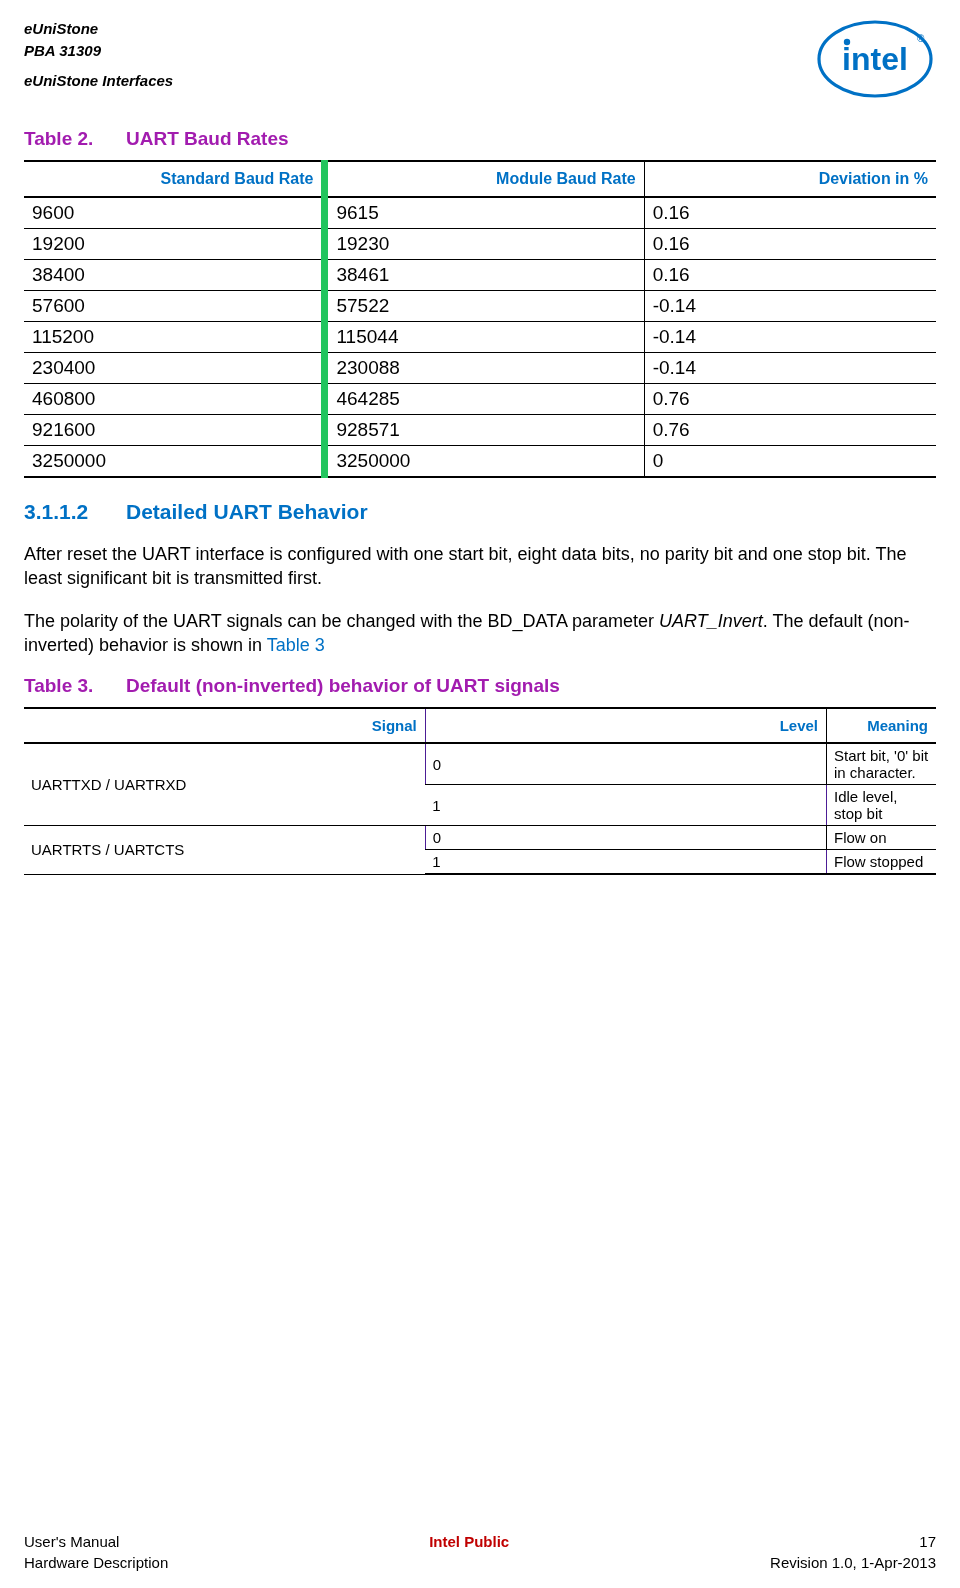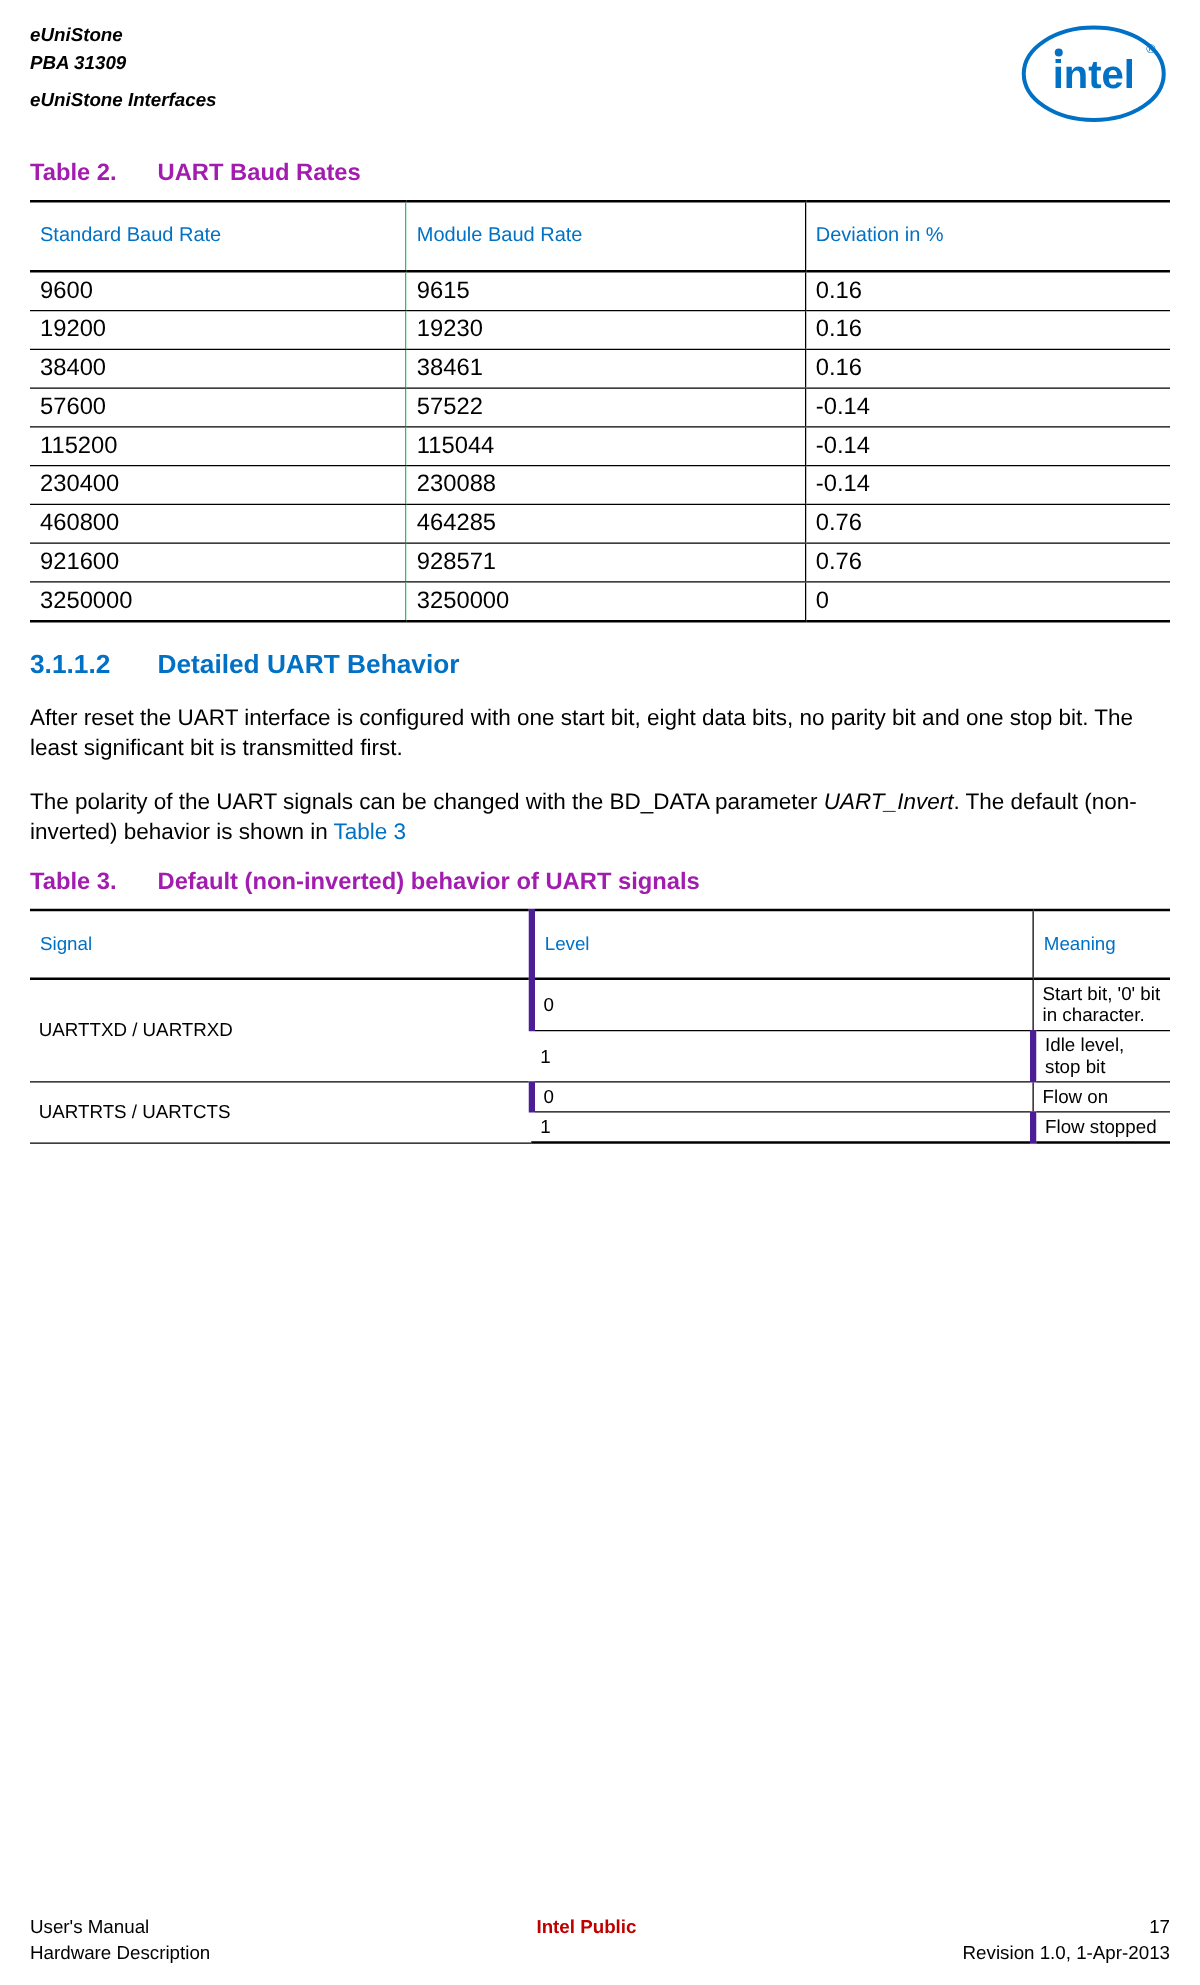--- a/index.html
+++ b/index.html
@@ -73,31 +73,31 @@
       flex-shrink: 0;
     }
     table {
       width: 100%;
       border-collapse: collapse;
       font-size: 16px;
       margin-bottom: 22px;
     }
     table th {
       color: #0071c5;
-      font-weight: normal;
-      text-align: left;
-      padding: 18px 8px;
+      font-weight: bold;
+      text-align: right;
+      padding: 8px 8px;
       border-top: 2px solid #000;
       border-bottom: 2px solid #000;
       font-size: 16px;
     }
     table.table2 th:nth-child(1),
     table.table2 td:nth-child(1) { width: 33%; }
     table.table2 th:nth-child(2),
-    table.table2 td:nth-child(2) { width: 35%; border-left: 1px solid #22c55e; }
+    table.table2 td:nth-child(2) { width: 35%; border-left: 7px solid #22c55e; }
     table.table2 th:nth-child(3),
     table.table2 td:nth-child(3) { width: 32%; border-left: 1px solid #000; }
     table td {
       padding: 4px 8px;
       border-bottom: 1px solid #000;
       font-size: 19px;
     }
     table tr:last-child td {
       border-bottom: 2px solid #000;
     }
@@ -120,21 +120,21 @@
     }
     .body-para .italic {
       font-style: italic;
     }
     .body-para .link {
       color: #0071c5;
     }
     table.table3 th:nth-child(1),
     table.table3 td:nth-child(1) { width: 44%; }
     table.table3 th:nth-child(2),
-    table.table3 td:nth-child(2) { width: 19%; border-left: 5px solid #4c1d95; }
+    table.table3 td:nth-child(2) { width: 19%; border-left: 1px solid #4c1d95; }
     table.table3 th:nth-child(3),
     table.table3 td:nth-child(3) { width: 37%; border-left: 1px solid #000; }
     table.table3 td {
       font-size: 15px;
       padding: 3px 7px;
     }
     table.table3 th {
       font-size: 15px;
     }
     .footer {

